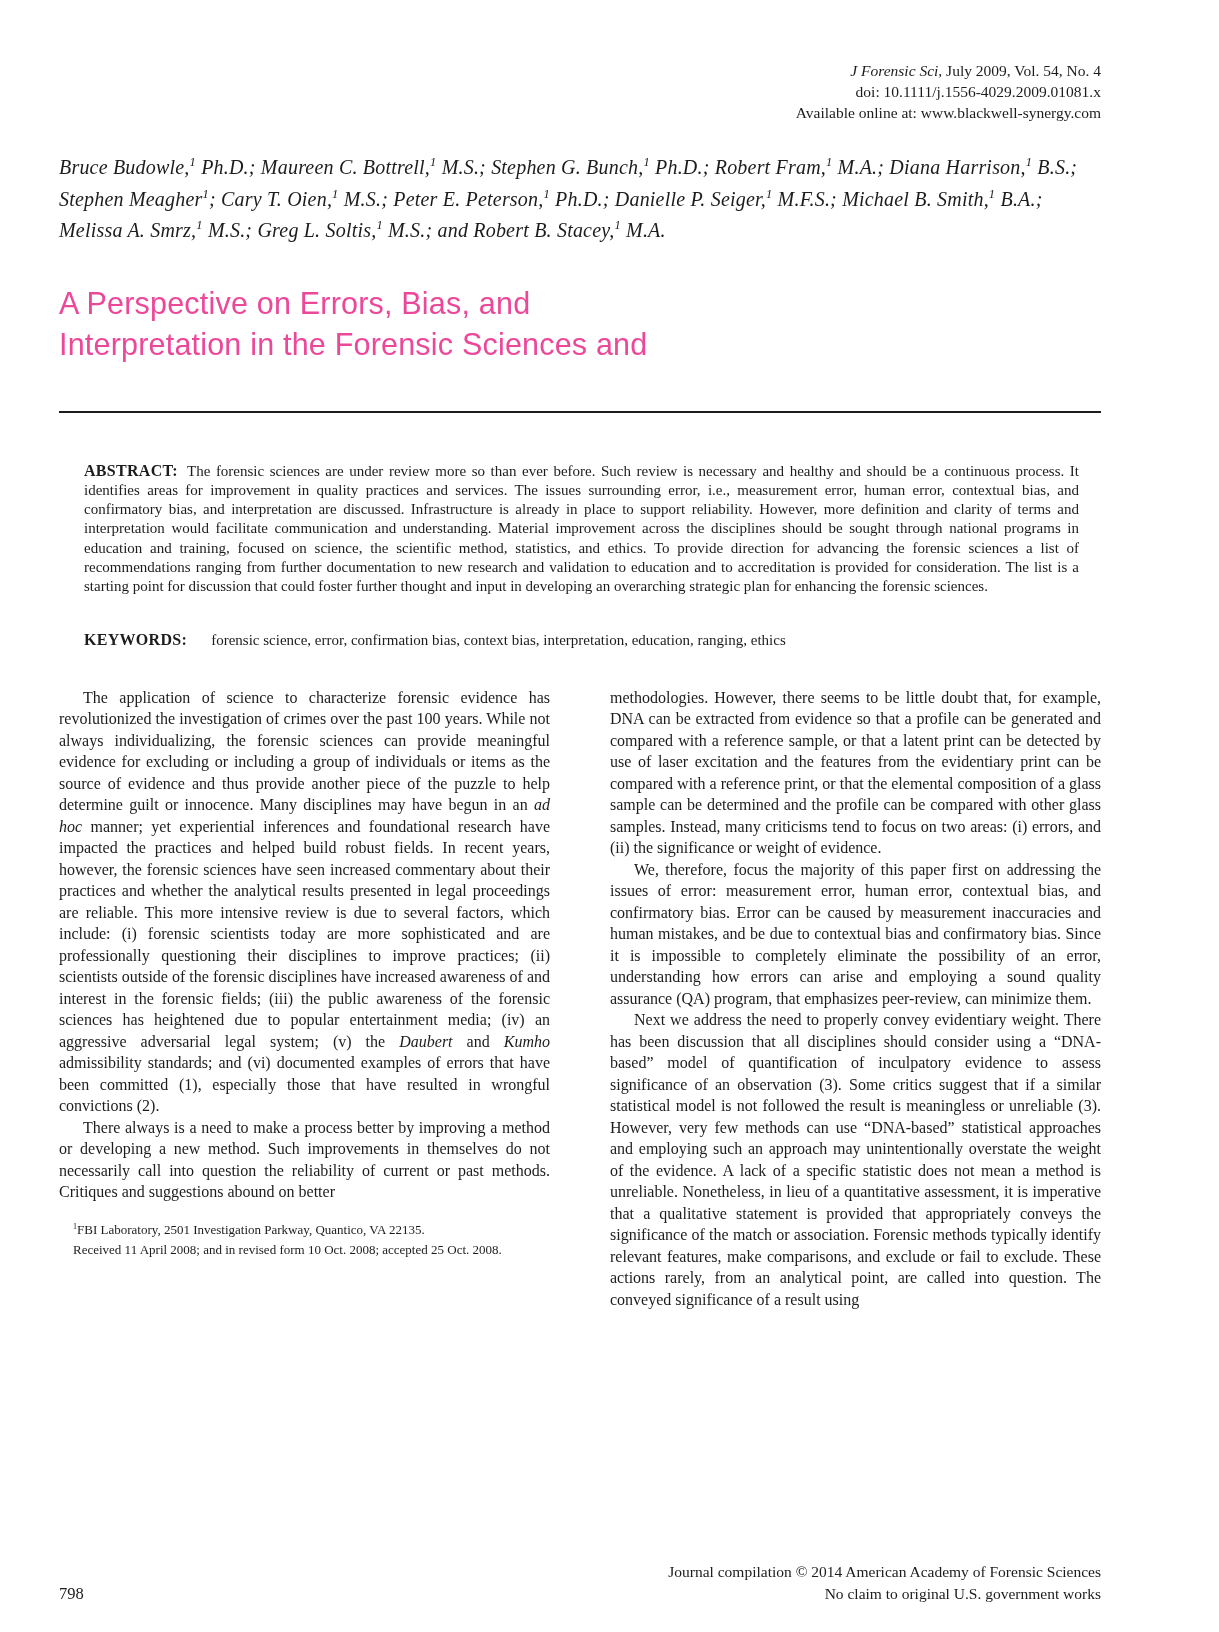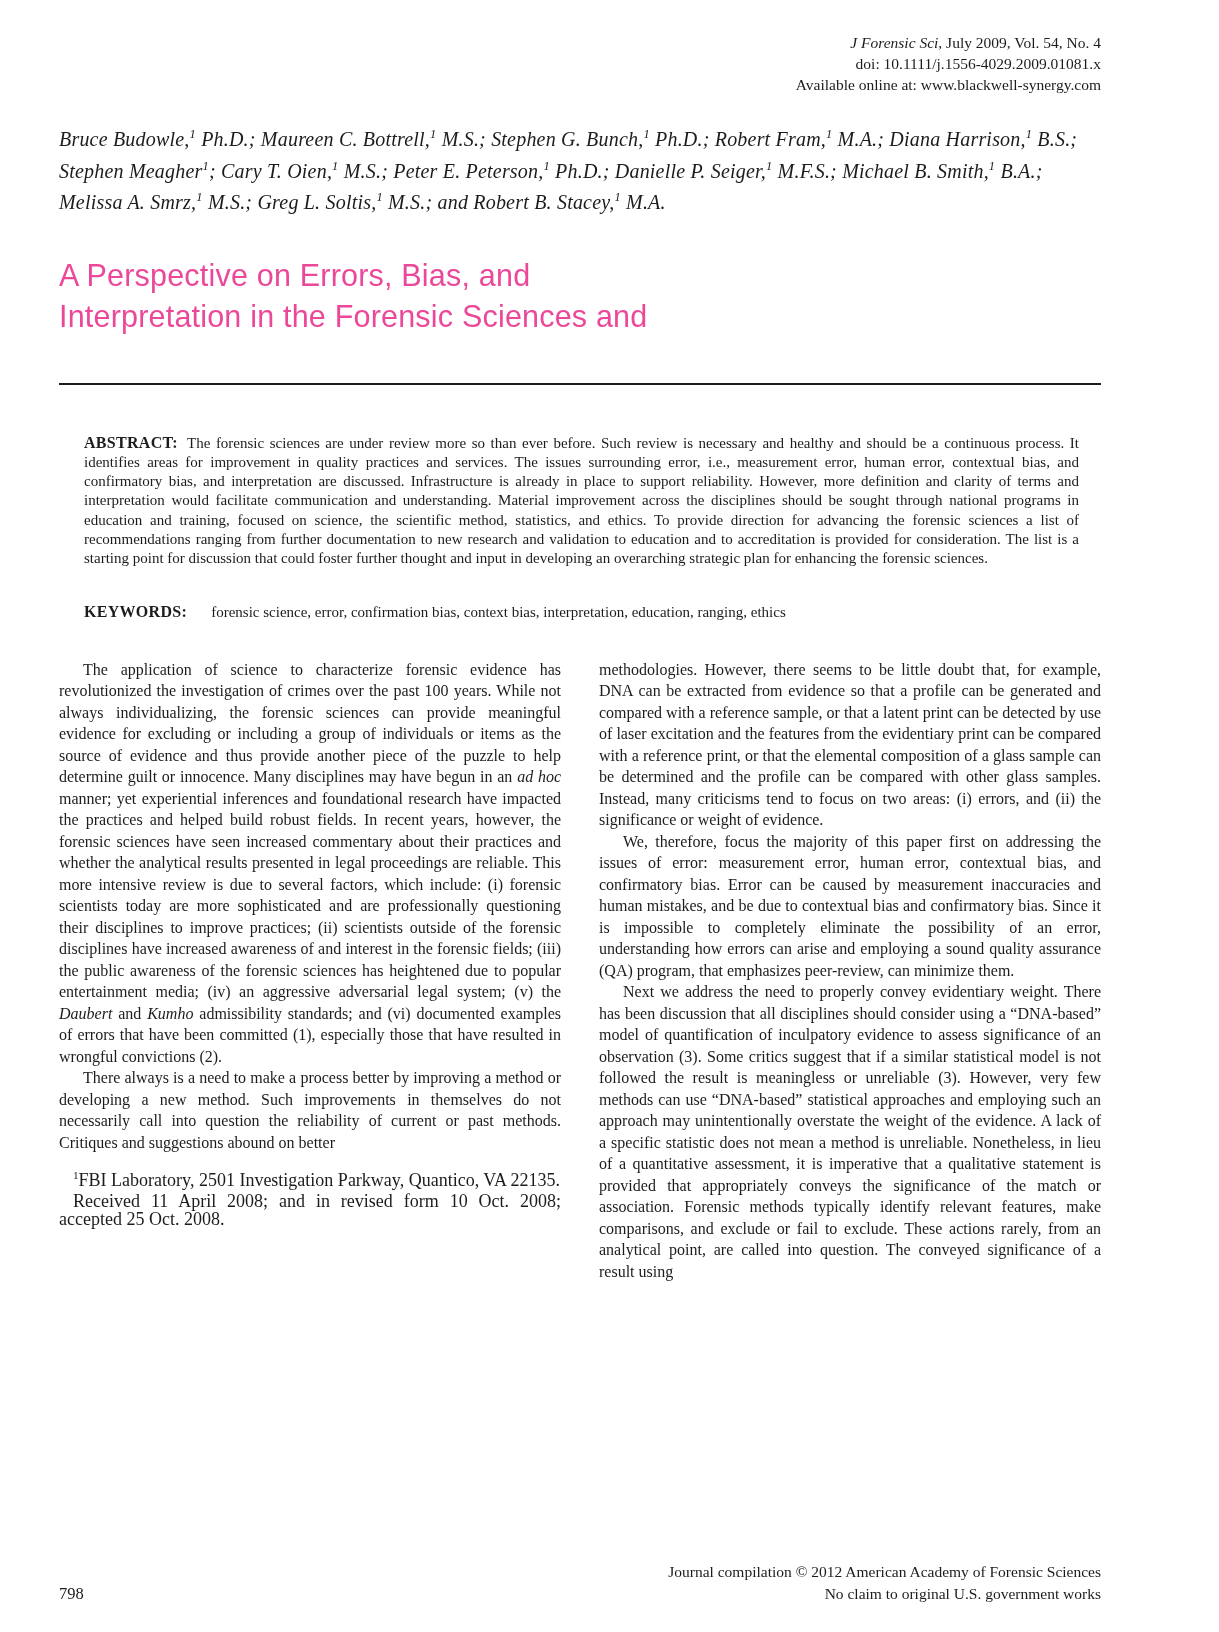--- a/index.html
+++ b/index.html
@@ -5,21 +5,21 @@
   * { margin: 0; padding: 0; box-sizing: border-box; }
   html, body { background: #e8e8e8; }
   .page {
     position: relative;
     width: 1219px;
     height: 1632px;
     margin: 0 auto;
     background: #ffffff;
     color: #1c1c1c;
     font-family: "Liberation Serif", serif;
-    padding: 32px 118px 0 59px;
+    padding: 60px 118px 0 59px;
     overflow: hidden;
   }
   
   .journal-header { text-align: right; font-size: 15.5px; line-height: 21px; }
   
   .authors {
     margin-top: 29px;
     font-style: italic;
     font-size: 20px;
     line-height: 31.5px;
@@ -59,35 +59,35 @@
   .keywords {
     margin: 33px 22px 0 25px;
     font-size: 15px;
     line-height: 19.3px;
   }
   .keywords .lead-label { margin-right: 24px; }
   
   .columns {
     margin-top: 37px;
     display: flex;
-    gap: 38px;
+    gap: 60px;
   }
   .col {
     flex: 1;
     min-width: 0;
     font-size: 16px;
     line-height: 21.5px;
     text-align: justify;
   }
   .para { text-indent: 24px; }
   .para.no-indent { text-indent: 0; }
   
   .footnotes {
     margin-top: 18px;
-    font-size: 18px;
+    font-size: 13px;
     line-height: 18.2px;
     text-align: justify;
   }
   .footnote { text-indent: 14px; }
   .footnote.spaced { margin-top: 2px; }
   
   .page-footer {
     position: absolute;
     left: 59px;
     right: 118px;
@@ -144,18 +144,18 @@
           <p class="para no-indent"><span>methodologies. However, there seems to be little doubt that, for example, DNA can be extracted from evidence so that a profile can be generated and compared with a reference sample, or that a latent print can be detected by use of laser excitation and the features from the evidentiary print can be compared with a reference print, or that the elemental composition of a glass sample can be determined and the profile can be compared with other glass samples. Instead, many criticisms tend to focus on two areas: (i) errors, and (ii) the significance or weight of evidence.</span></p>
           <p class="para"><span>We, therefore, focus the majority of this paper first on addressing the issues of error: measurement error, human error, contextual bias, and confirmatory bias. Error can be caused by measurement inaccuracies and human mistakes, and be due to contextual bias and confirmatory bias. Since it is impossible to completely eliminate the possibility of an error, understanding how errors can arise and employing a sound quality assurance (QA) program, that emphasizes peer-review, can minimize them.</span></p>
           <p class="para"><span>Next we address the need to properly convey evidentiary weight. There has been discussion that all disciplines should consider using a “DNA-based” model of quantification of inculpatory evidence to assess significance of an observation (3). Some critics suggest that if a similar statistical model is not followed the result is meaningless or unreliable (3). However, very few methods can use “DNA-based” statistical approaches and employing such an approach may unintentionally overstate the weight of the evidence. A lack of a specific statistic does not mean a method is unreliable. Nonetheless, in lieu of a quantitative assessment, it is imperative that a qualitative statement is provided that appropriately conveys the significance of the match or association. Forensic methods typically identify relevant features, make comparisons, and exclude or fail to exclude. These actions rarely, from an analytical point, are called into question. The conveyed significance of a result using</span></p>
         </div>
     </div>
   </section>
 
   <footer class="page-footer">
     <div class="page-number">798</div>
     <div class="footer-right">
-      <div>Journal compilation © 2012 American Academy of Forensic Sciences</div>
+      <div>Journal compilation © 2014 American Academy of Forensic Sciences</div>
       <div>No claim to original U.S. government works</div>
     </div>
   </footer>
 
 </div>
 
 </body></html>

